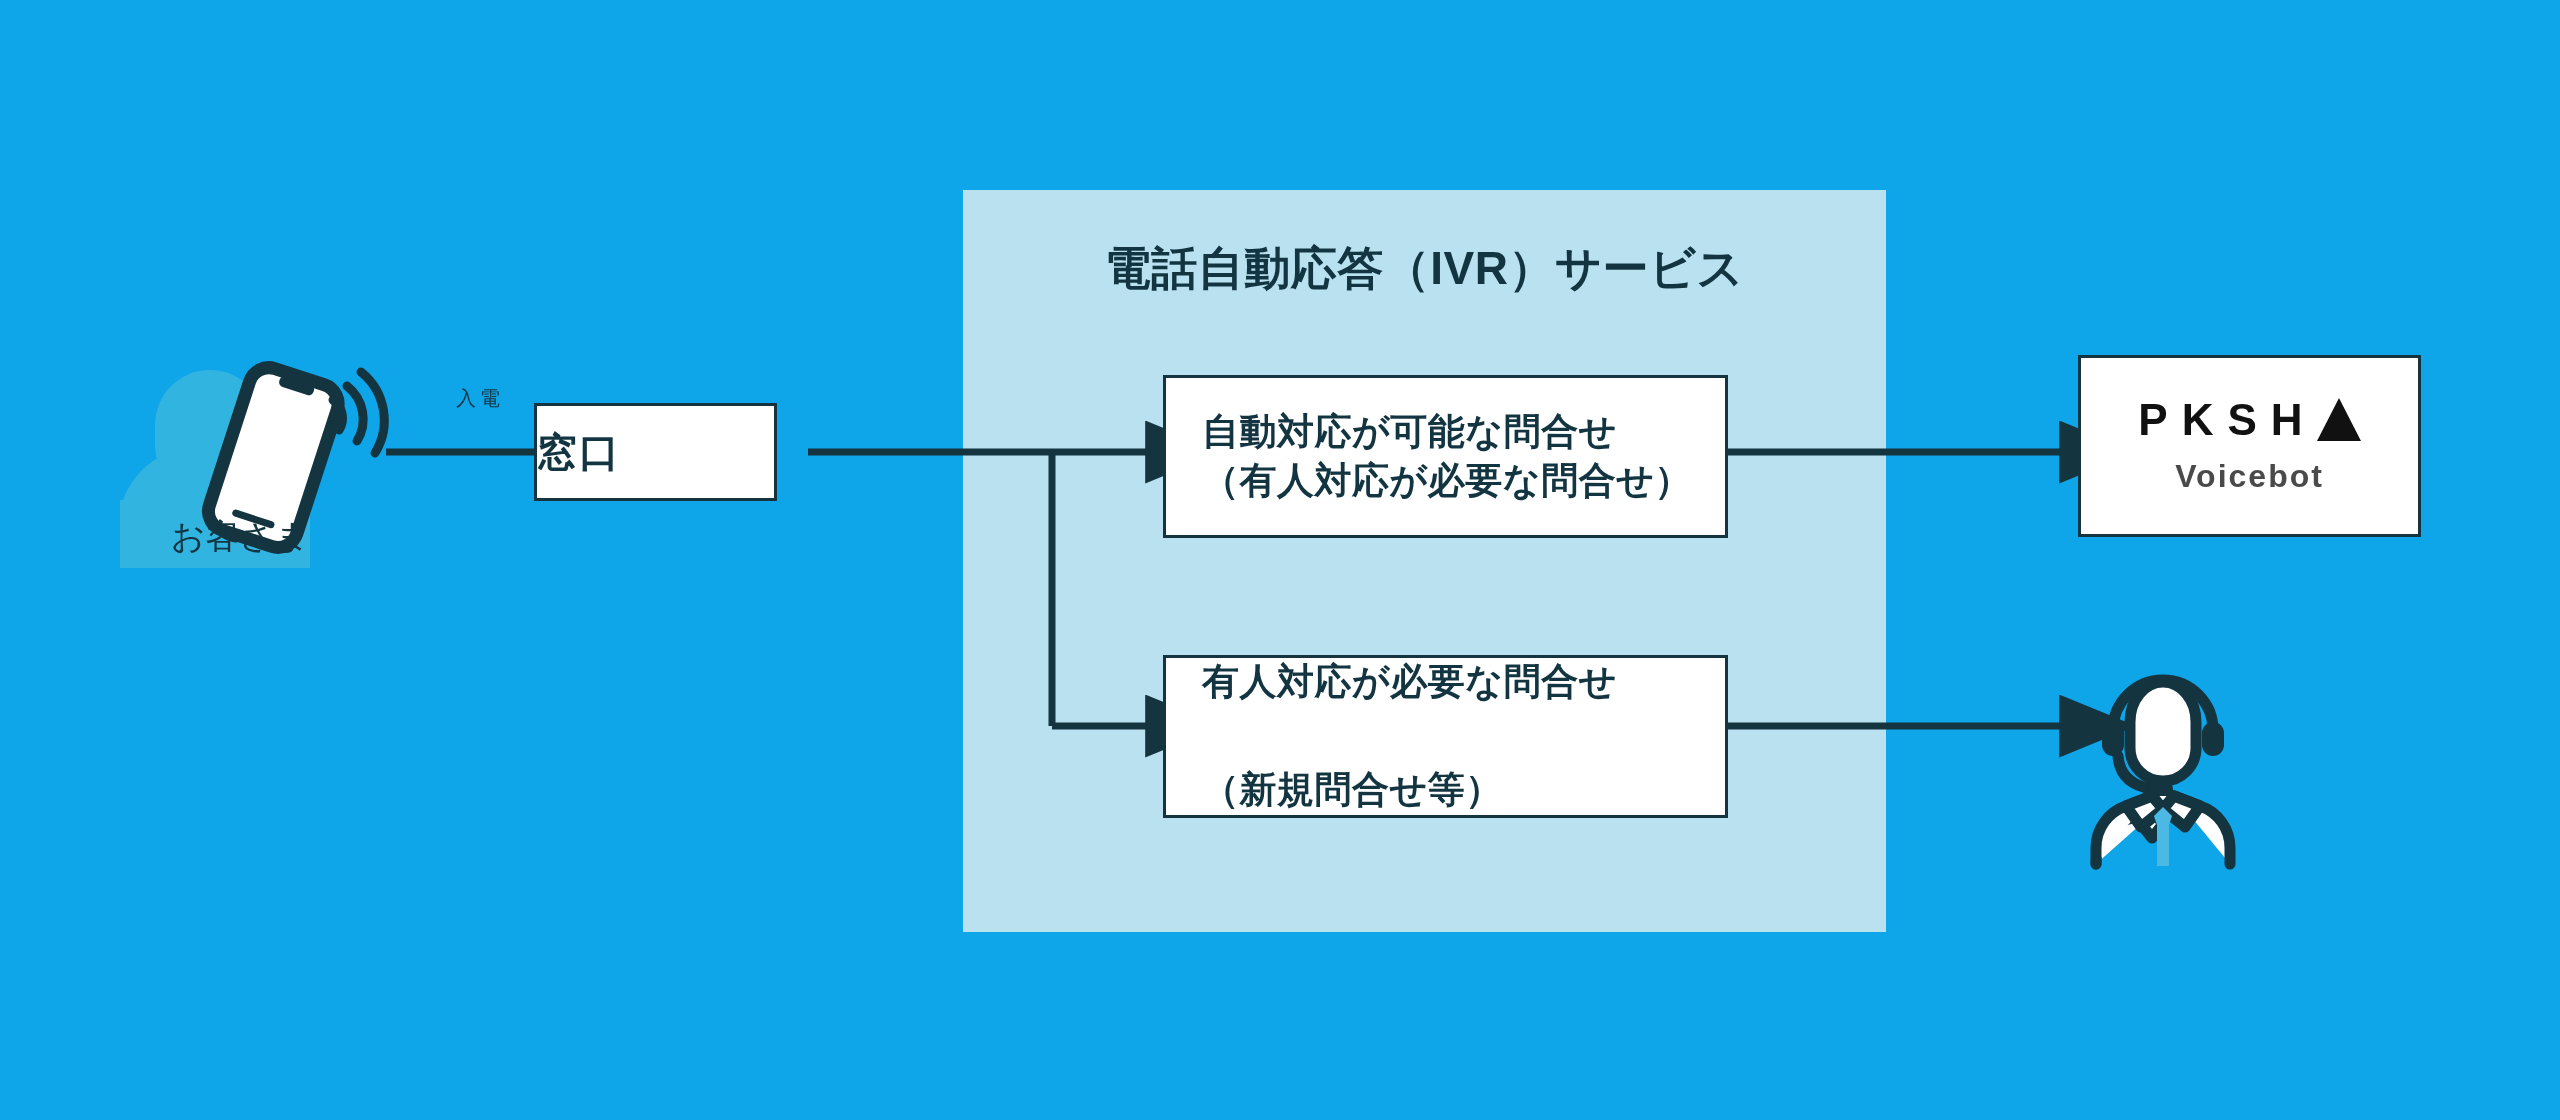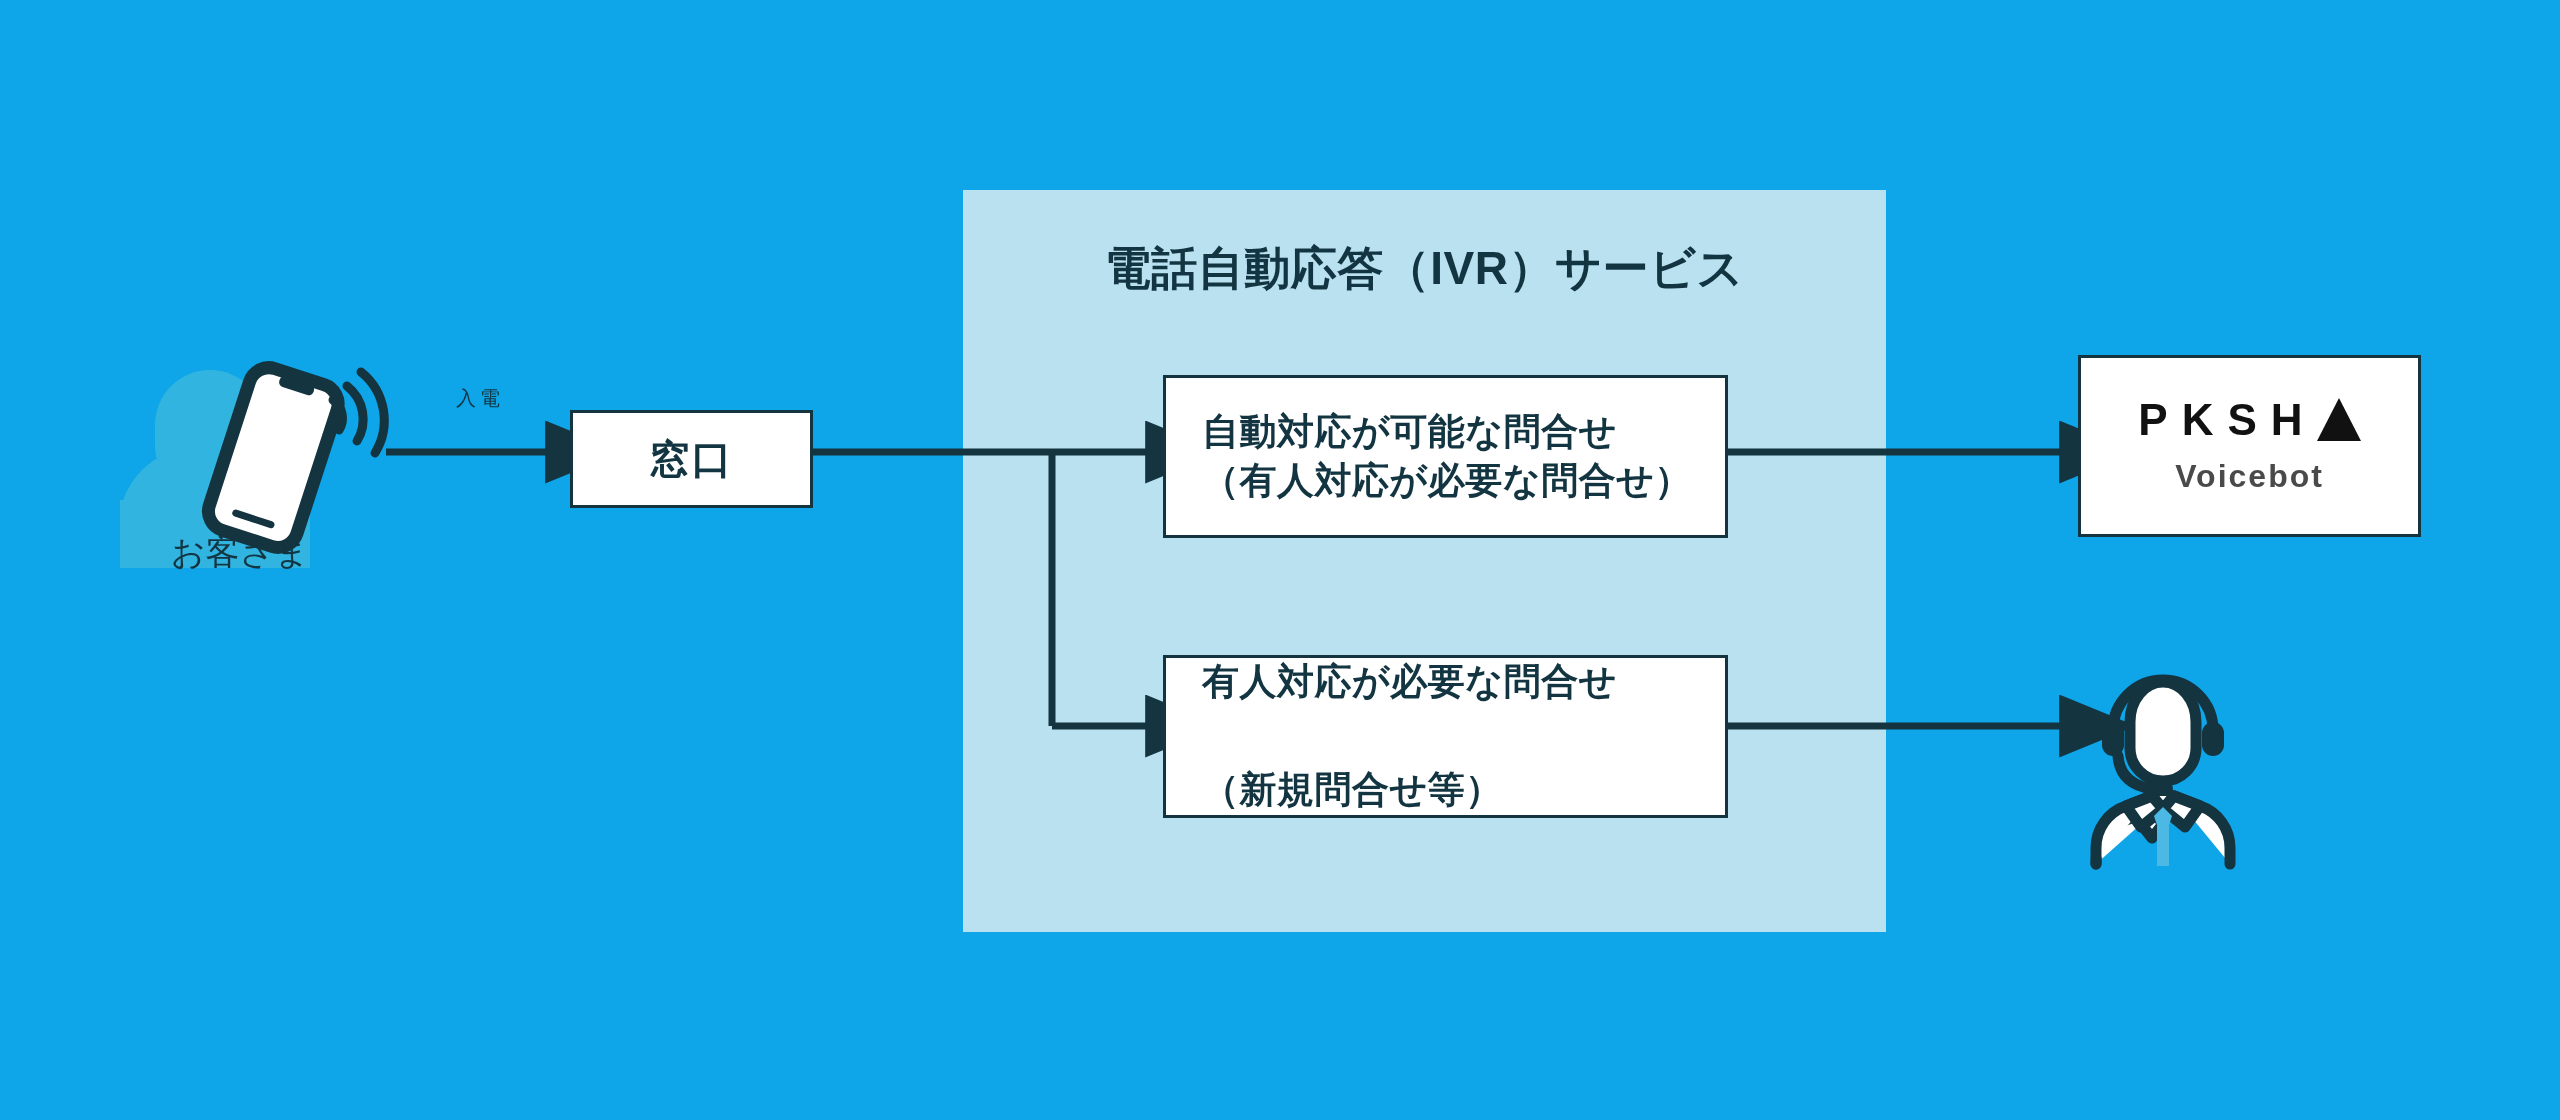--- a/index.html
+++ b/index.html
@@ -47,26 +47,25 @@
     background: #ffffff;
     border: 3px solid #143440;
     box-sizing: border-box;
     display: flex;
     flex-direction: column;
     justify-content: center;
     color: #133542;
   }
 
   #box-madoguchi {
-    left: 570px;
+    left: 534px;
     top: 403px;
     width: 243px;
     height: 98px;
-    align-items: center;
-    margin-top: 7px;
+    align-items: flex-start;
   }
   #box-madoguchi .boxline {
     font-size: 40px;
     font-weight: 700;
     letter-spacing: 2px;
   }
 
   #box-auto {
     left: 1163px;
     top: 375px;
@@ -126,21 +125,21 @@
     font-size: 32px;
     font-weight: 700;
     color: #4a4a4a;
     letter-spacing: 2px;
   }
 
   
   #customer-label {
     position: absolute;
     left: 100px;
-    top: 530px;
+    top: 514px;
     width: 280px;
     text-align: center;
     font-size: 34px;
     font-weight: 500;
     color: #133542;
   }
   #nyuden-label {
     position: absolute;
     left: 390px;
     top: 385px;

